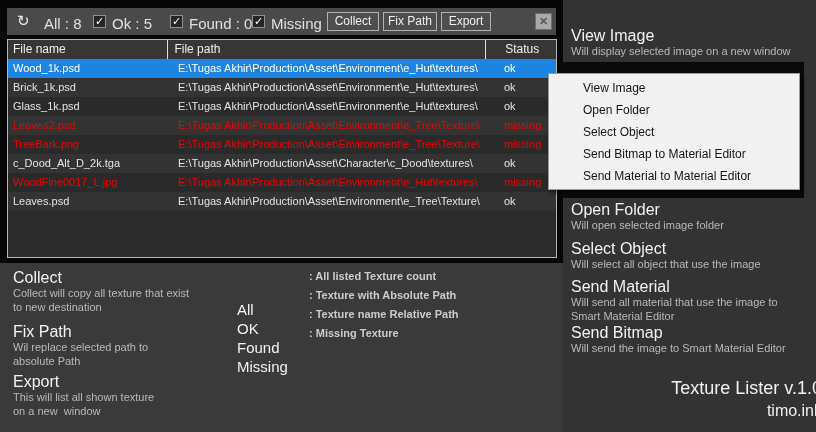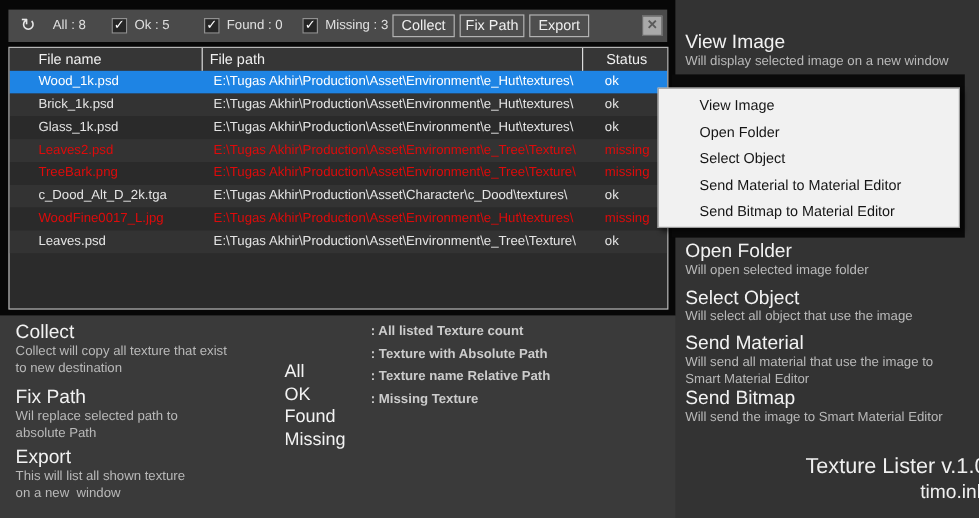--- a/index.html
+++ b/index.html
@@ -7,36 +7,36 @@
   body { font-family: "Liberation Sans", sans-serif; overflow: hidden; }
   #stage { position: relative; width: 816px; height: 432px; background: #333333; overflow: hidden; }
 
   
   .win-black { position: absolute; left: 0; top: 0; width: 563px; height: 263px; background: #070707; }
 
   
   .toolbar { position: absolute; left: 7px; top: 8px; width: 549px; height: 27px; background: #4a4a4a; }
   .toolbar > * { position: absolute; }
   .refresh { left: 10px; top: 4px; color: #e8e8e8; font-size: 15px; cursor: pointer; }
-  .tb-label { color: #e0e0e0; font-size: 11px; top: 7px; }
+  .tb-label { color: #e0e0e0; font-size: 15px; top: 7px; }
   .checkbox { top: 7px; width: 13px; height: 13px; background: #262626; border: 1px solid #919191;
               color: #ffffff; font-size: 11px; line-height: 11px; text-align: center; cursor: pointer; }
   .tb-btn { top: 4px; height: 19px; background: #4e4e4e; border: 1px solid #b2b2b2;
             color: #efefef; font-size: 12px; font-family: "Liberation Sans", sans-serif;
             text-align: center; line-height: 17px; cursor: pointer; padding: 0; }
   .close-btn { top: 5px; left: 528px; width: 17px; height: 17px; background: #a9a9a9; border: 1px solid #6e6e6e;
                color: #5a5a5a; font-size: 11px; font-weight: bold; line-height: 15px; text-align: center; cursor: pointer; }
 
   
   .table { position: absolute; left: 7px; top: 39px; width: 550px; height: 219px;
            background: #2b2b2b; border: 1px solid #b5b5b5; overflow: hidden; }
   .thead { display: flex; height: 19px; background: #363636; }
   .th { color: #f0f0f0; font-size: 12px; line-height: 19px; border-right: 1px solid #dcdcdc; }
   .th:last-child { border-right: none; margin-left: 12px; }
-  .c-name  { width: 164px; padding-left: 24px; }
+  .c-name  { width: 164px; padding-left: 5px; }
   .c-path  { width: 325px; padding-left: 6px;  }
   .c-status{ width: 59px;  padding-left: 7px;  }
   .row { display: flex; height: 19px; color: #e4e4e4; cursor: pointer; }
   .row:nth-child(odd)  { background: #333333; }
   .row:nth-child(even) { background: #2a2a2a; }
   .td { font-size: 11px; line-height: 19px; white-space: nowrap; overflow: hidden; }
   .row.selected { background: #1e84e4; color: #ffffff; }
   .row.missing  { color: #dd0b0b; }
 
   
@@ -194,17 +194,17 @@
   <div class="rp-credit">
     <div class="app-title">Texture Lister v.1.0</div>
     <div class="author">timo.ink</div>
   </div>
 
   <div class="menu-backdrop"></div>
   <div class="context-menu">
     <div class="menu-item">View Image</div>
     <div class="menu-item">Open Folder</div>
     <div class="menu-item">Select Object</div>
+    <div class="menu-item">Send Bitmap to Material Editor</div>
     <div class="menu-item">Send Material to Material Editor</div>
-    <div class="menu-item">Send Bitmap to Material Editor</div>
   </div>
 
 </div>
 
 </body></html>

